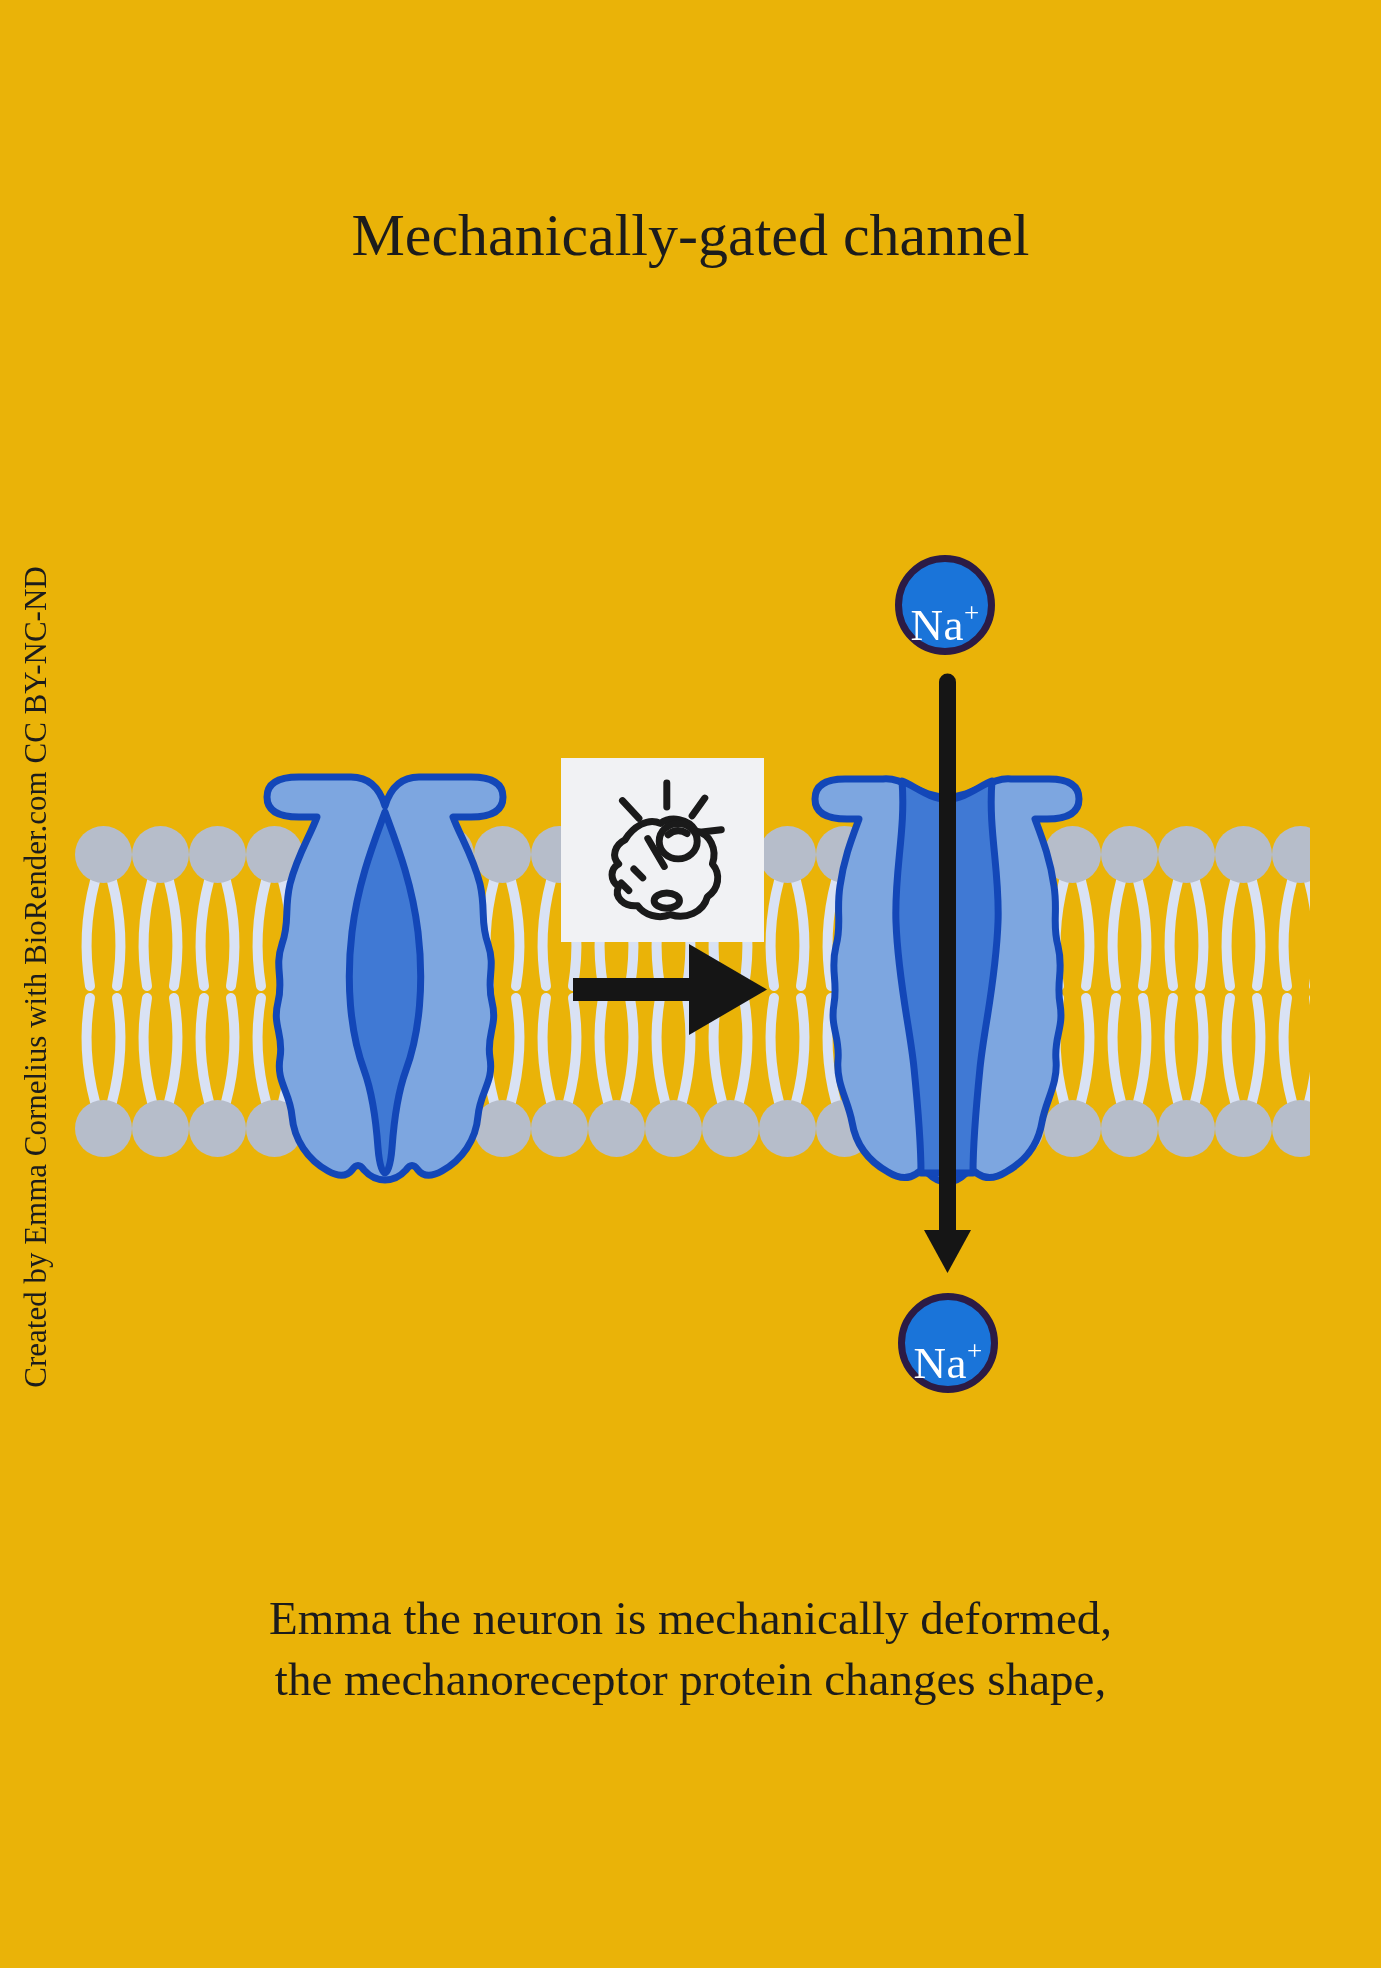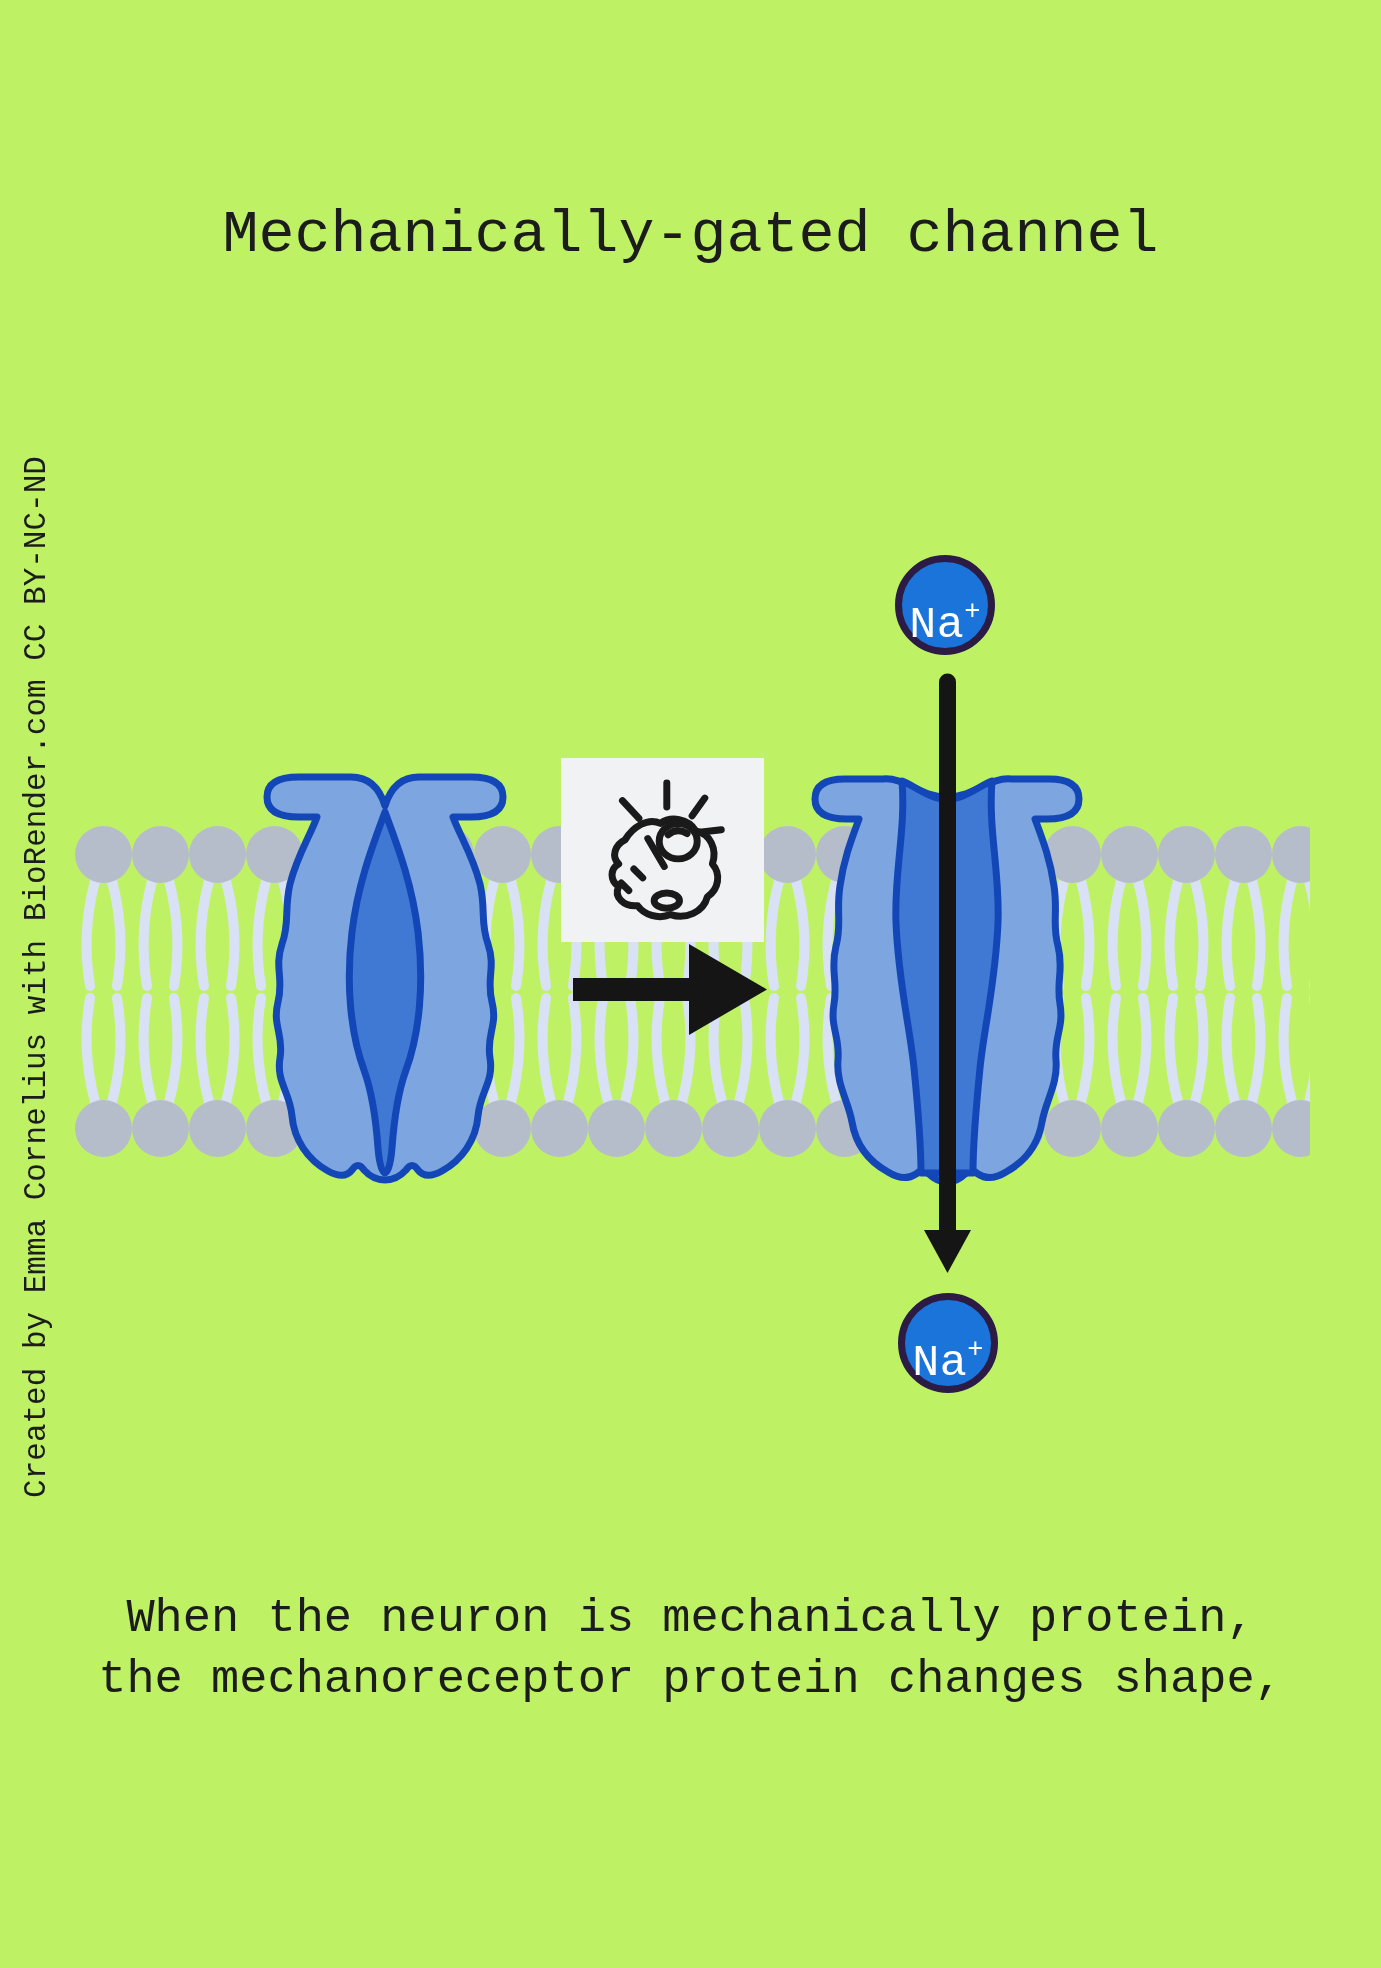--- a/index.html
+++ b/index.html
@@ -11,22 +11,22 @@
     --channel-pore:#4079d4;
     --ion-fill:#1a74d9;
     --ion-ring:#2c1b45;
     --ion-text:#ffffff;
     --stimulus-box-bg:#f1f2f4;
     --arrow-black:#151515;
     --icon-stroke:#1a1a1a;
   }
   html,body{margin:0;padding:0;background:#ffffff;}
   .canvas{
-    position:relative;width:1381px;height:1968px;background:#bef264;overflow:hidden;
-    font-family:Liberation Mono, monospace;color:var(--text);
+    position:relative;width:1381px;height:1968px;background:#eab308;overflow:hidden;
+    font-family:Liberation Serif, serif;color:var(--text);
   }
   .title{
     position:absolute;left:0;right:0;top:196px;margin:0;
     text-align:center;font-weight:400;font-size:60px;line-height:78px;color:var(--text);
   }
   .title span{display:block;}
   .attribution{
     position:absolute;left:36px;top:977px;
     transform:translate(-50%,-50%) rotate(-90deg);
     white-space:nowrap;font-size:31px;color:var(--text);
@@ -205,17 +205,17 @@
   </svg>
 
   <div class="ion ion-top">
     <span class="ion-label"><span>Na</span><sup>+</sup></span>
   </div>
   <div class="ion ion-bottom">
     <span class="ion-label"><span>Na</span><sup>+</sup></span>
   </div>
 
   <p class="caption">
-    <span>When the neuron is mechanically protein,</span><br>
+    <span>Emma the neuron is mechanically deformed,</span><br>
     <span>the mechanoreceptor protein changes shape,</span><br>
   </p>
 
 </div>
 
 </body></html>

